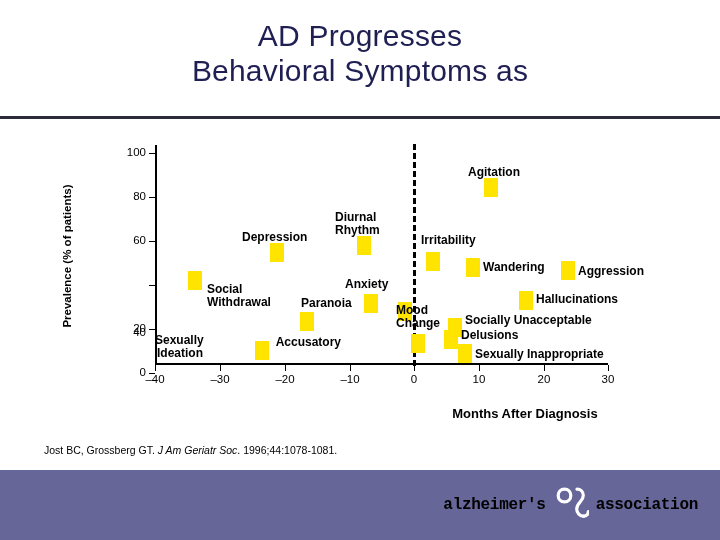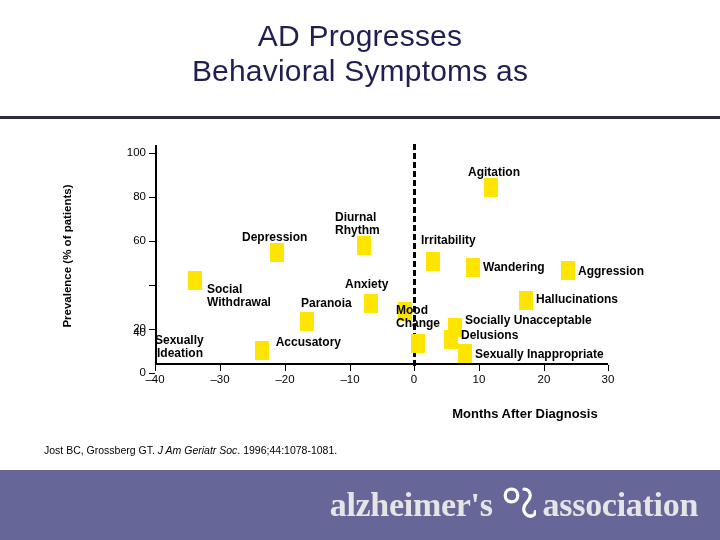--- a/index.html
+++ b/index.html
@@ -79,22 +79,22 @@
 
   
   #footer{
     position:absolute;left:0;top:470px;width:720px;height:70px;background:#666699;
   }
   #logo{
     position:absolute;right:22px;top:16px;height:38px;
     display:flex;align-items:center;gap:7px;
   }
   #logo .word{
-    color:#e5e5e5;font-size:34px;font-weight:bold;letter-spacing:-.3px;
-    font-family:Liberation Serif, serif;
+    color:#000000;font-size:16px;font-weight:bold;letter-spacing:-.3px;
+    font-family:Liberation Mono, monospace;
   }
 </style>
 </head>
 <body>
 
 <div id="slide">
 
   <div id="title-block">
     <span class="ln">AD Progresses</span>
     <span class="ln">Behavioral Symptoms as</span>

